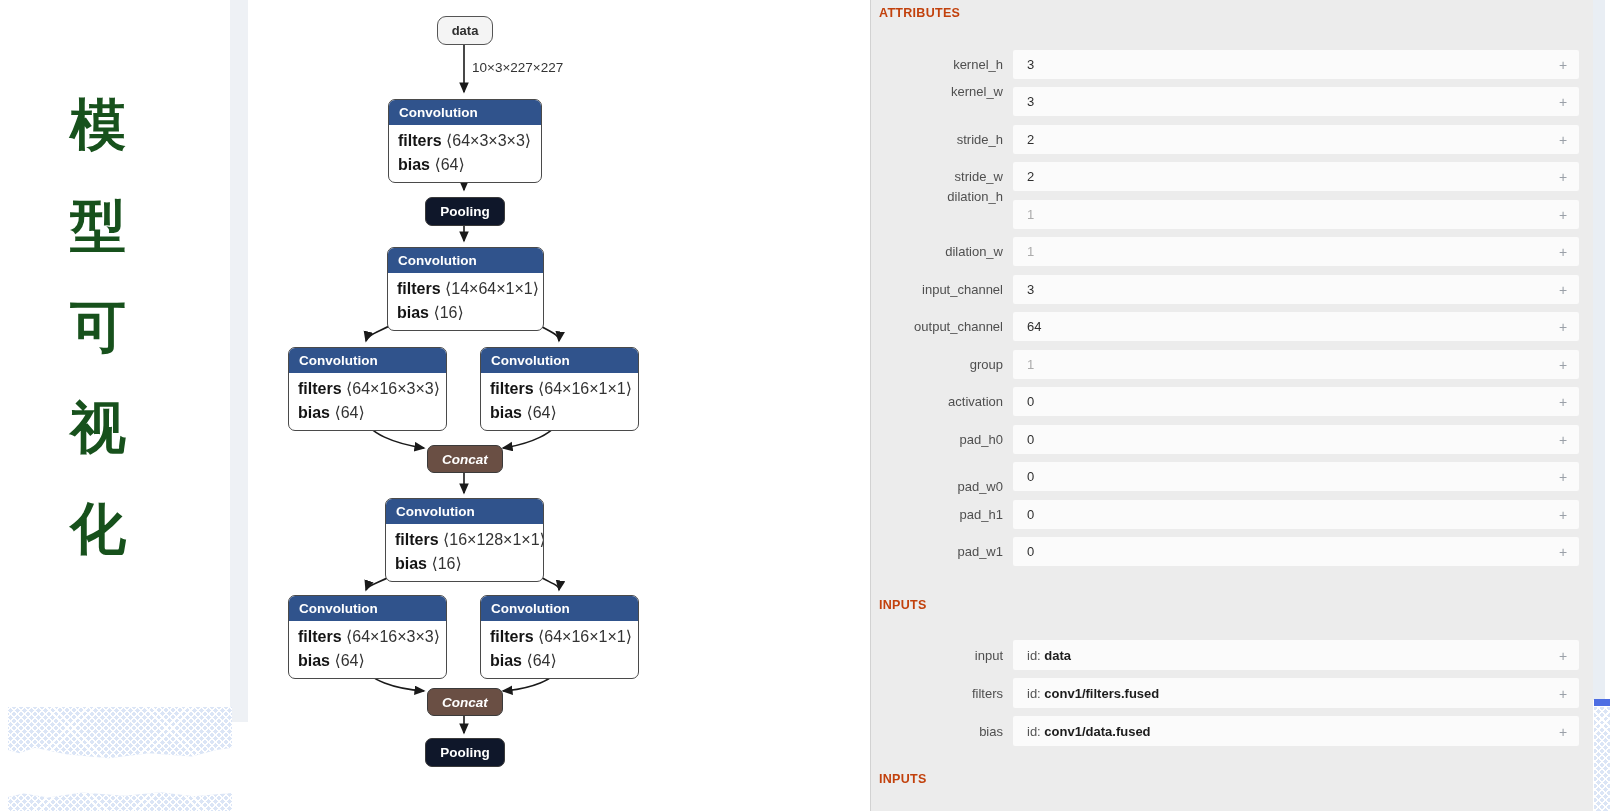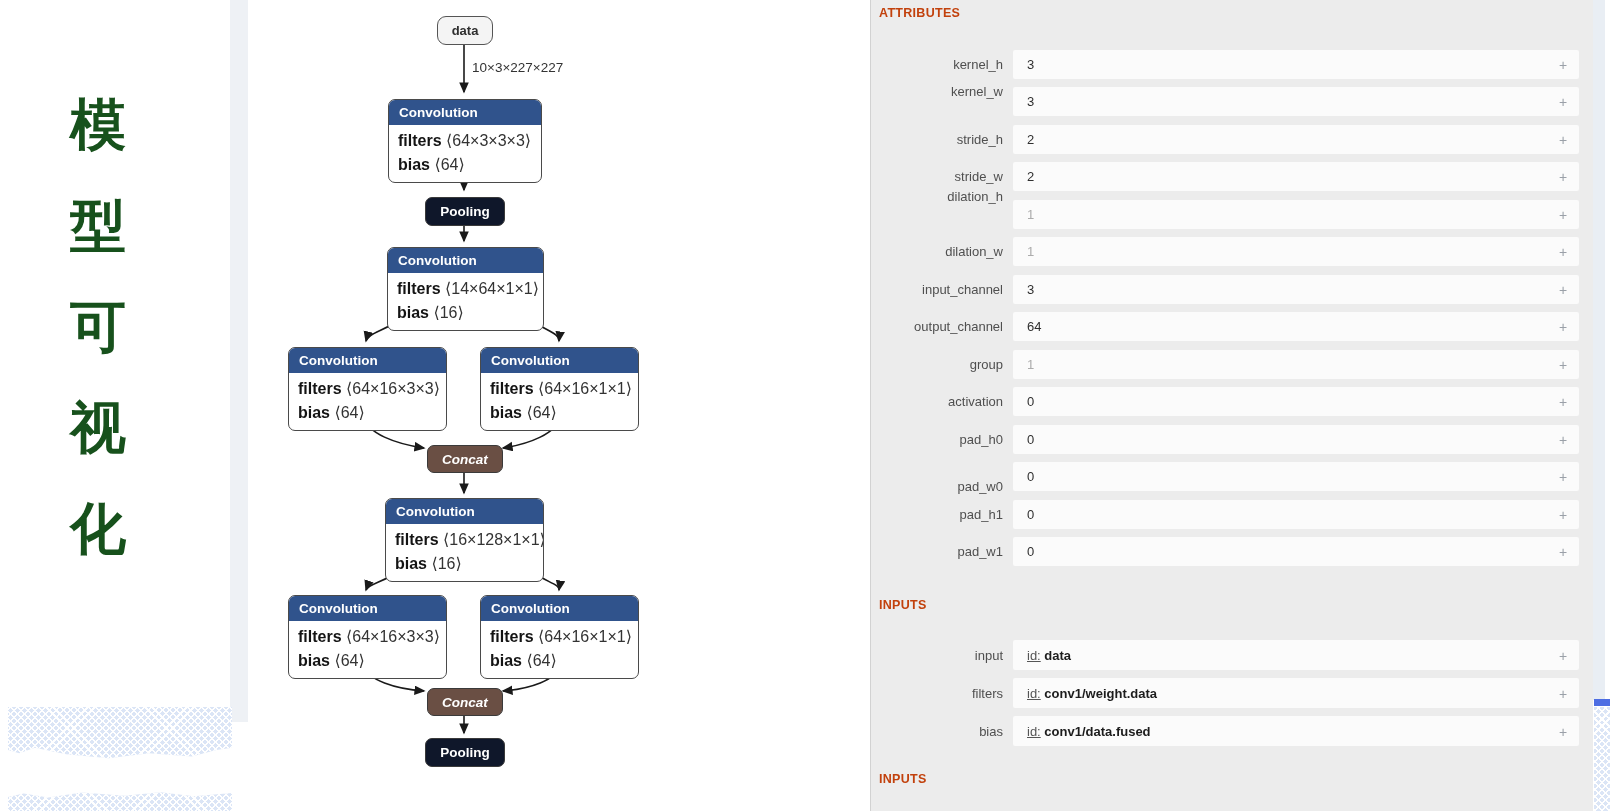--- a/index.html
+++ b/index.html
@@ -44,21 +44,21 @@
 
   
   .panel{position:absolute;left:870px;top:0;width:722px;height:811px;background:#ececec;
     border-left:1px solid #d2d2d2;z-index:3;}
   .sec-title{position:absolute;left:8px;font-size:12.5px;font-weight:bold;color:#c2410c;letter-spacing:.3px;}
   .prow-label{position:absolute;left:0;width:132px;text-align:right;font-size:13px;color:#4f4f4f;}
   .prow-box{position:absolute;left:142px;width:566px;height:29px;background:#fbfbfb;border-radius:2px;}
   .prow-val{position:absolute;left:156px;font-size:13px;color:#303030;}
   .prow-val.muted{color:#ababab;}
   .prow-plus{position:absolute;left:682px;width:20px;text-align:center;font-size:14px;color:#9aa0a8;cursor:pointer;}
-  .idp{color:#555;font-weight:normal;text-decoration:underline;}
+  .idp{color:#555;font-weight:normal;}
   .idv{color:#1c1c1c;font-weight:bold;}
 </style>
 </head>
 <body>
 
 <div class="v-title">
   <span>模</span>
   <span>型</span>
   <span>可</span>
   <span>视</span>
@@ -263,21 +263,21 @@
 
   <div>
     <div class="prow-label" style="top:648px">input</div>
     <div class="prow-box" style="top:640px;height:30px"></div>
     <div class="prow-val" style="top:648px"><span class="idp">id:</span> <span class="idv">data</span></div>
     <div class="prow-plus" style="top:648px">+</div>
   </div>
   <div>
     <div class="prow-label" style="top:686px">filters</div>
     <div class="prow-box" style="top:678px;height:30px"></div>
-    <div class="prow-val" style="top:686px"><span class="idp">id:</span> <span class="idv">conv1/weight.data</span></div>
+    <div class="prow-val" style="top:686px"><span class="idp">id:</span> <span class="idv">conv1/filters.fused</span></div>
     <div class="prow-plus" style="top:686px">+</div>
   </div>
   <div>
     <div class="prow-label" style="top:724px">bias</div>
     <div class="prow-box" style="top:716px;height:30px"></div>
     <div class="prow-val" style="top:724px"><span class="idp">id:</span> <span class="idv">conv1/data.fused</span></div>
     <div class="prow-plus" style="top:724px">+</div>
   </div>
 
   <div class="sec-title" style="top:772px">INPUTS</div>

